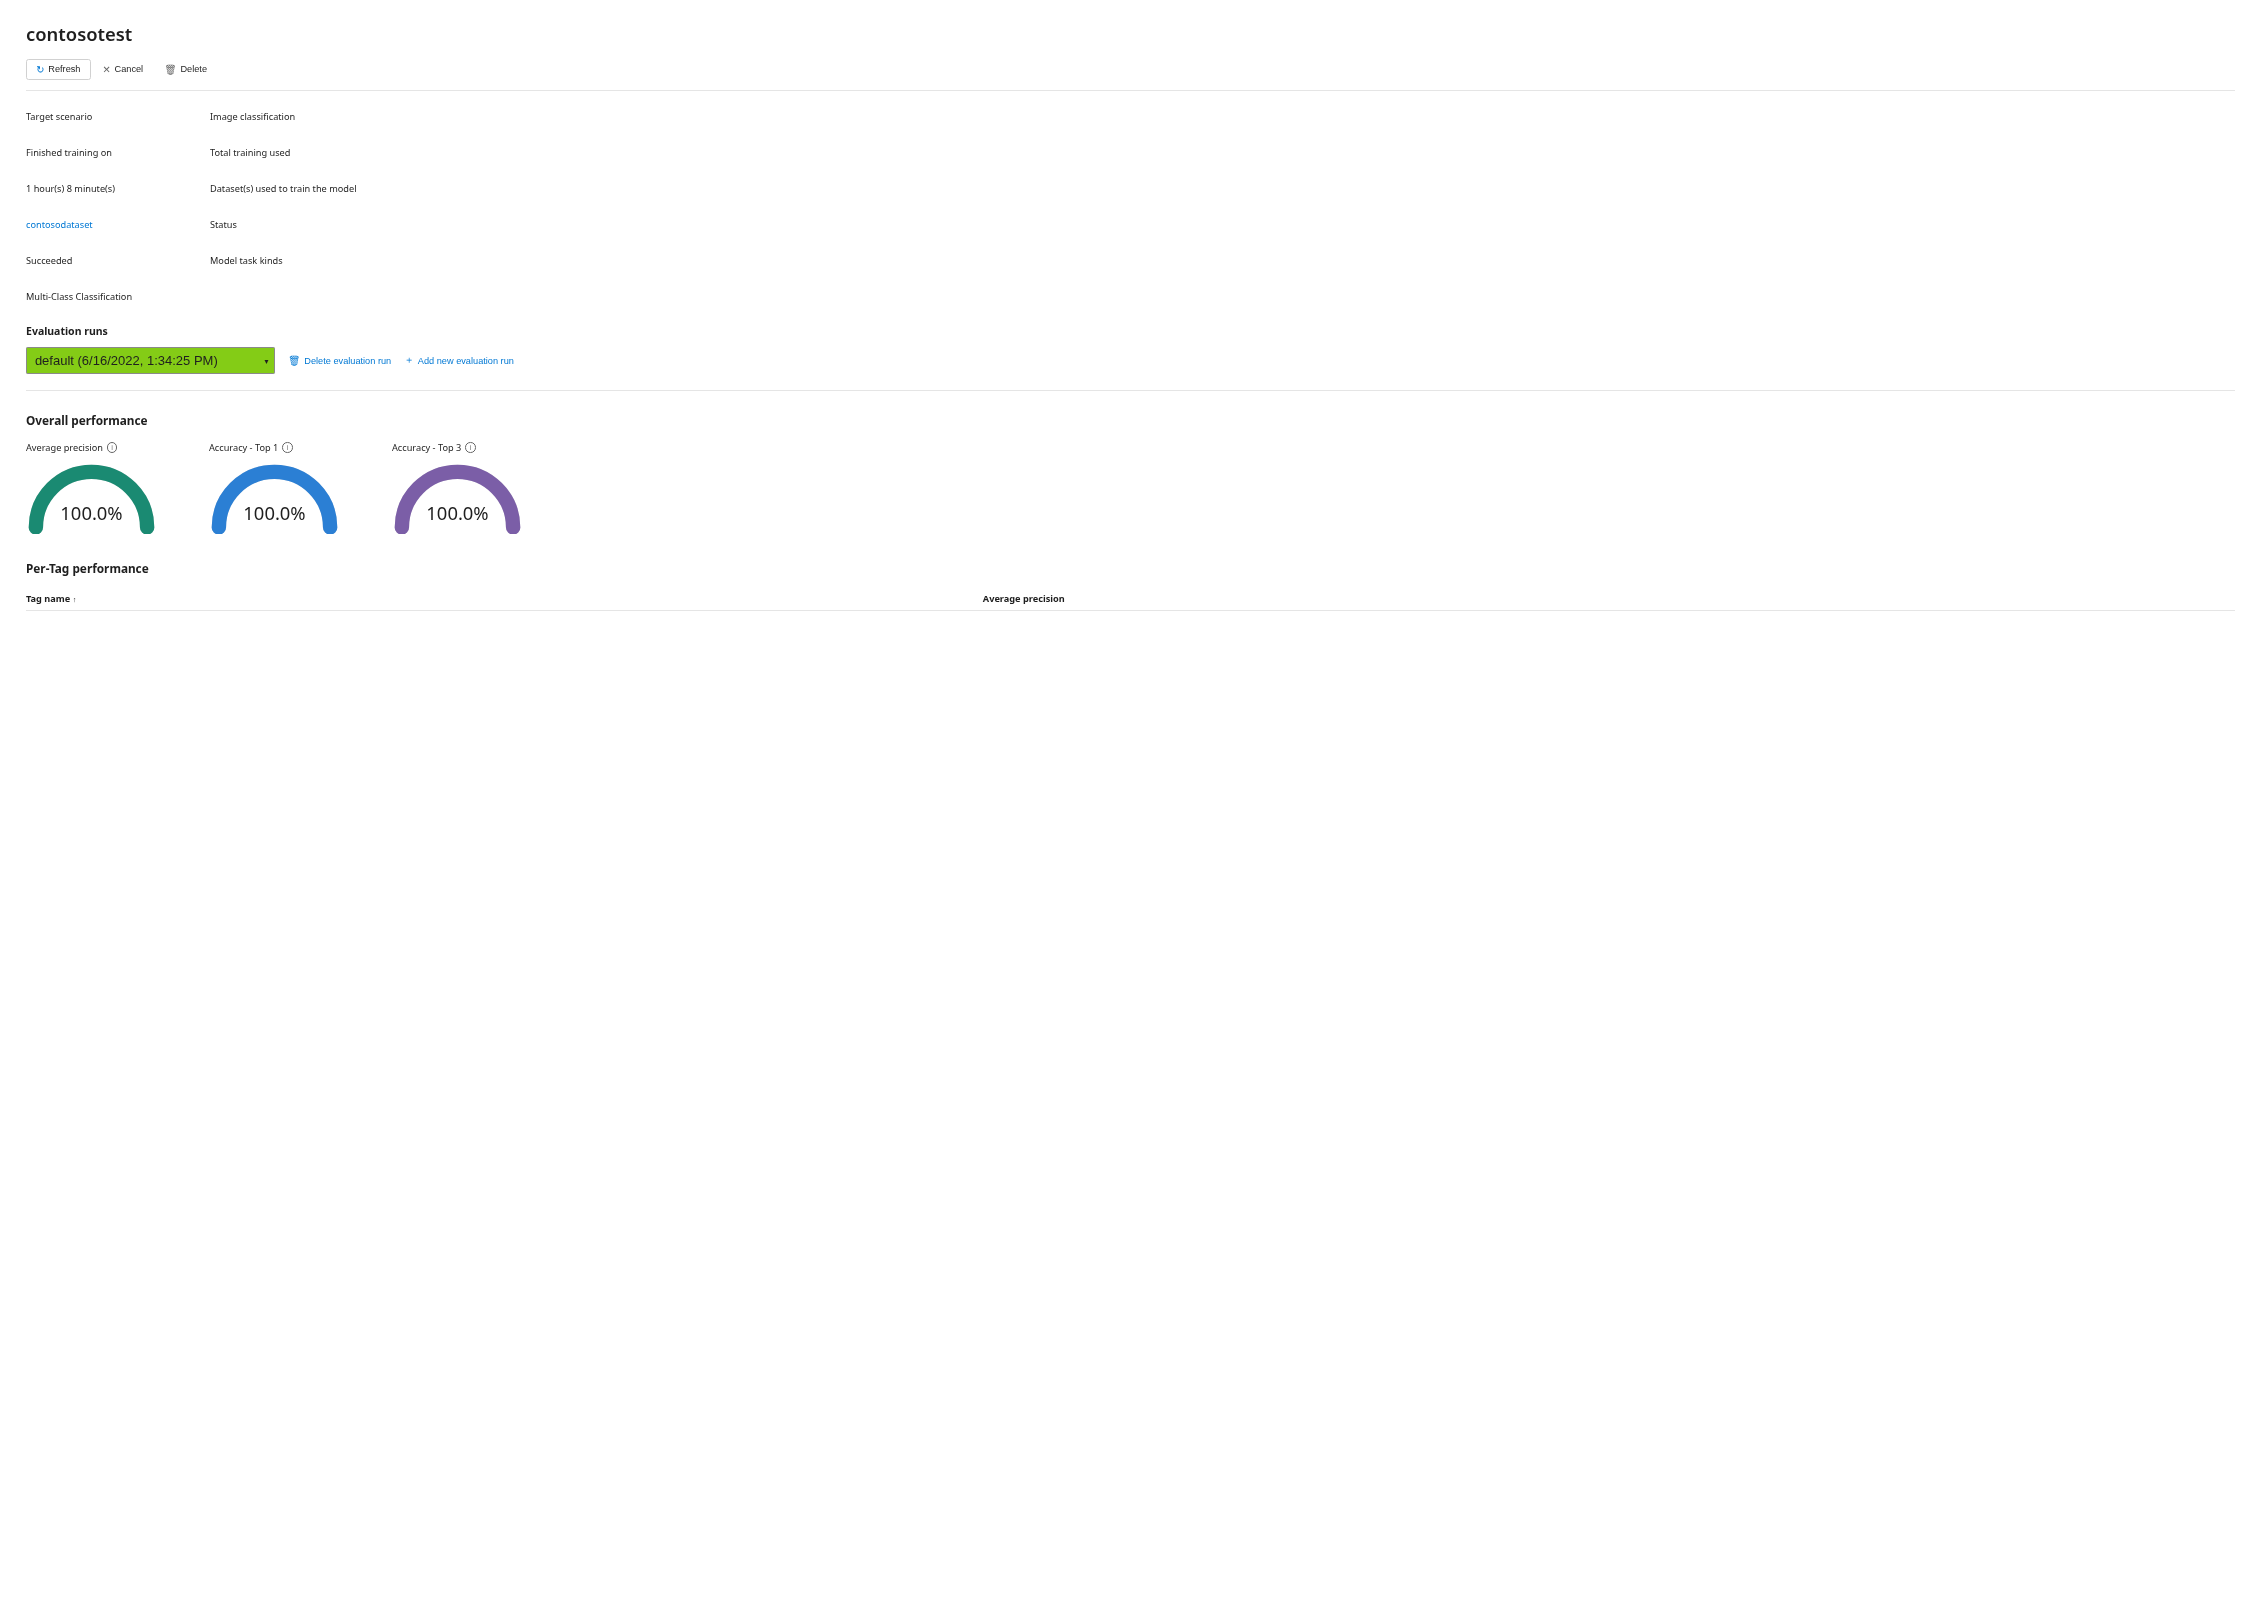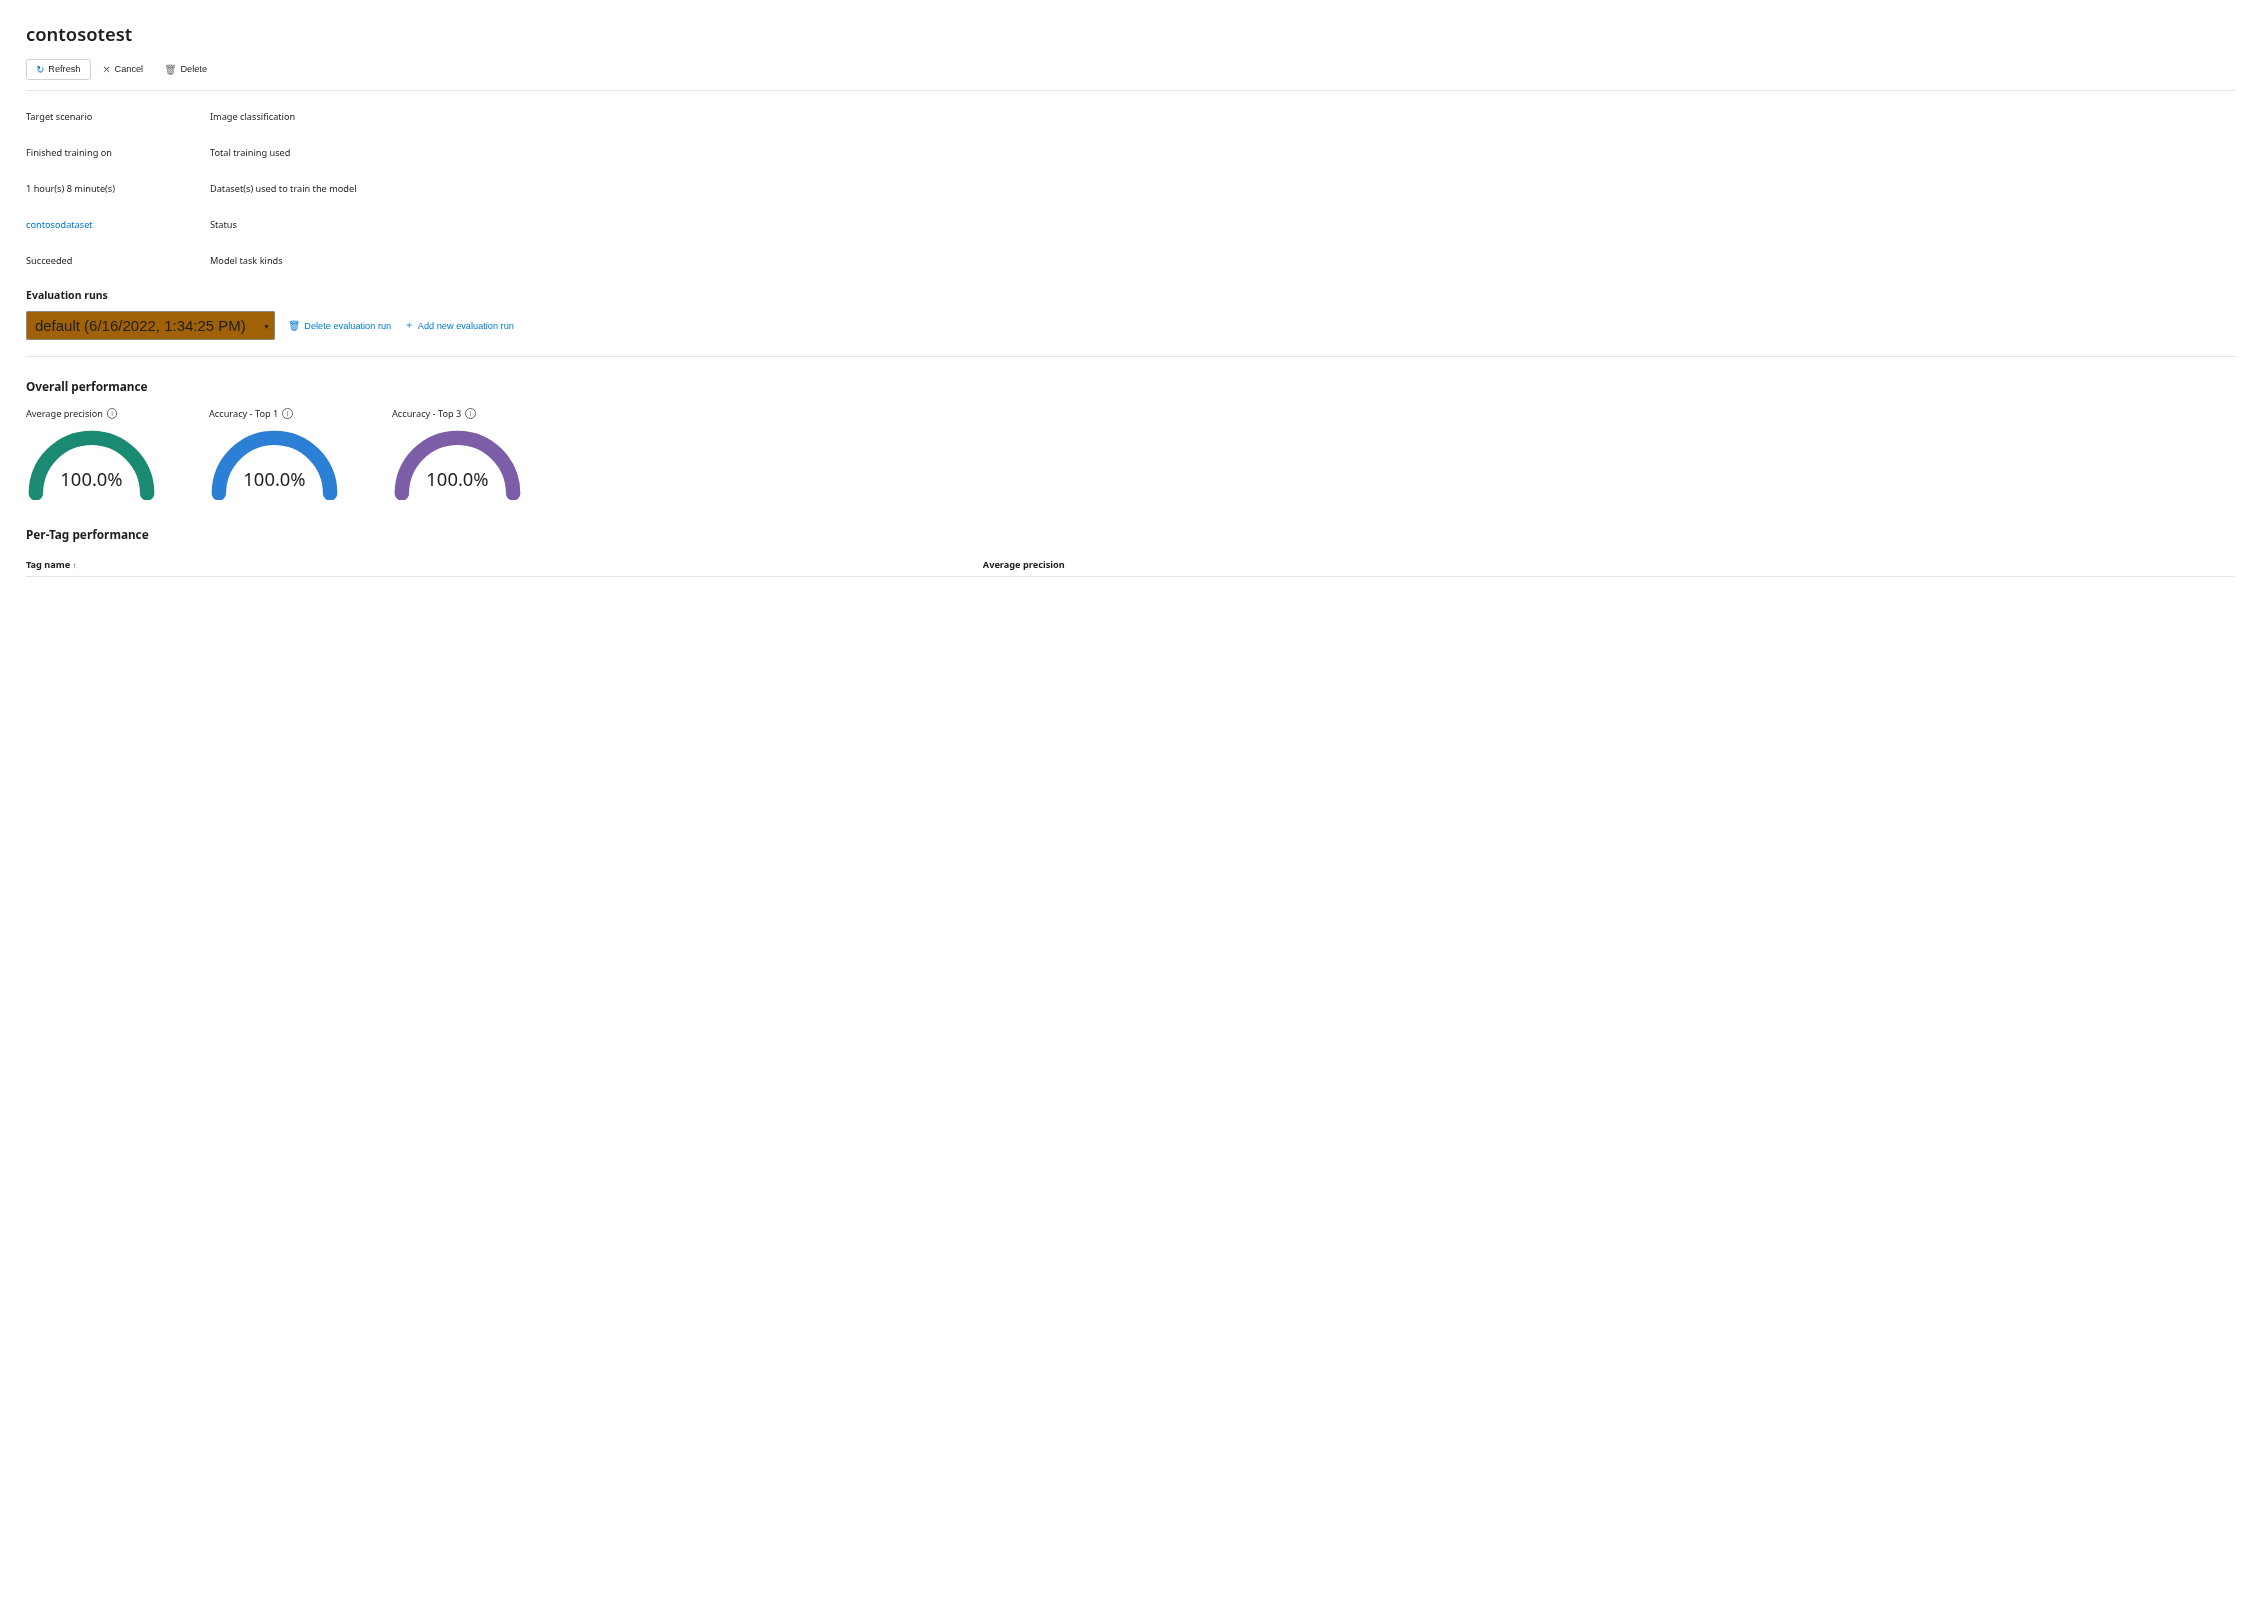--- a/index.html
+++ b/index.html
@@ -84,23 +84,23 @@
     }
     .eval-select-wrapper {
       position: relative;
       width: 249px;
     }
     .eval-select {
       width: 100%;
       padding: 5.2px 23.6px 5.2px 7.9px;
       border: 0.7px solid #8a8a8a;
       border-radius: 1.3px;
-      font-size: 15px;
+      font-size: 13px;
       appearance: none;
-      background: #a16207;
+      background: #84cc16;
       color: #1f1f1f;
       cursor: pointer;
     }
     .select-arrow {
       position: absolute;
       right: 6.6px;
       top: 50%;
       transform: translateY(-50%);
       pointer-events: none;
       color: #1f1f1f;
@@ -231,20 +231,21 @@
   <span class="info-label">Total training used</span>
   <span class="info-value">1 hour(s) 8 minute(s)</span>
 
   <span class="info-label">Dataset(s) used to train the model</span>
   <a class="info-value link" href="#">contosodataset</a>
 
   <span class="info-label">Status</span>
   <span class="info-value">Succeeded</span>
 
   <span class="info-label">Model task kinds</span>
+  <span class="info-value">Multi-Class Classification</span>
 </div>
 
 <div>
   <div class="section-title">Evaluation runs</div>
   <div class="eval-runs-row">
     <div class="eval-select-wrapper">
       <select class="eval-select">
       <option value="default (6/16/2022, 1:34:25 PM)">default (6/16/2022, 1:34:25 PM)</option></select>
       <span class="select-arrow">▾</span>
     </div>

